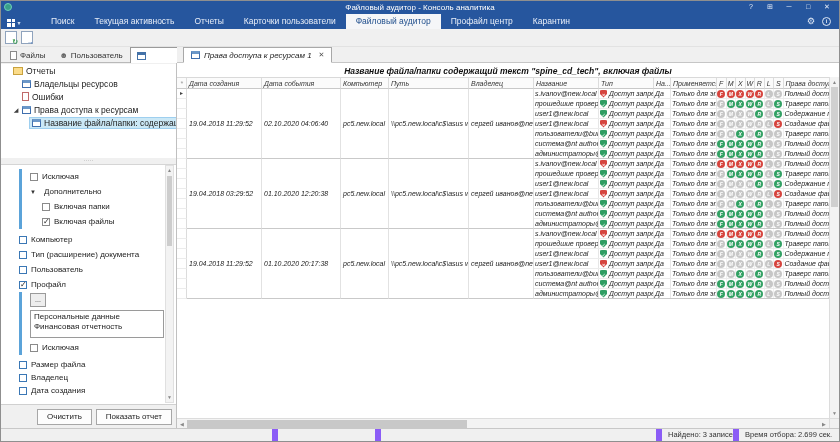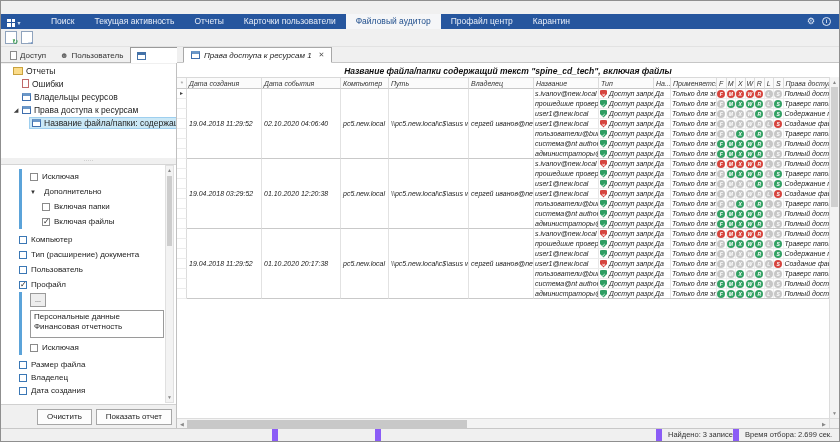--- a/index.html
+++ b/index.html
@@ -122,20 +122,31 @@
   .statusbar { position:absolute; left:0; right:0; bottom:0; height:13px; background:#f0f0f0; border-top:1px solid #c8c8c8; display:flex; font-size:7.5px; color:#333; }
   .st-cell { border-right:6px solid #8b5cf6; padding:0 6px; line-height:12px; white-space:nowrap; overflow:hidden; }
   .st-1 { width:277px; } .st-2 { width:103px; } .st-3 { flex:1; }
   .st-found { width:77px; } .st-time { width:100px; border-right:none; }
 </style>
 </head>
 <body>
 
 <div class="window">
 
+  <div class="titlebar">
+    <div class="t-logo"></div>
+    <div class="t-title">Файловый аудитор - Консоль аналитика</div>
+    <div class="t-btns">
+        <div class="t-btn">?</div>
+        <div class="t-btn">⊞</div>
+        <div class="t-btn">─</div>
+        <div class="t-btn">□</div>
+        <div class="t-btn">✕</div>
+      </div>
+  </div>
 
   <div class="ribbon">
     <div class="menu-grid">
       <span class="sq"></span>
       <span class="car">▾</span>
     </div>
     <div class="rtabs">
         <div class="rtab">Поиск</div>
         <div class="rtab">Текущая активность</div>
         <div class="rtab">Отчеты</div>
@@ -156,21 +167,21 @@
       </div>
     <div class="tool-icon">
         <span class="arr arr-blue">→</span>
       </div>
   </div>
 
   <div class="sidebar">
     <div class="stabs">
         <div class="stab">
           <span class="ic-doc"></span>
-          <span>Доступ</span>
+          <span>Файлы</span>
         </div>
         <div class="stab">
           <span class="ic-person">☻</span>
           <span>Пользователь</span>
         </div>
         <div class="stab active">
           <span class="ic-table"></span>
           <span>Отчет</span>
         </div>
       </div>
@@ -178,29 +189,29 @@
         <div class="titem" style="padding-left: 2px;">
           <span class="arrow"></span>
           <span class="lblwrap">
             <span class="ic-folder"></span>
             <span>Отчеты</span>
           </span>
         </div>
         <div class="titem" style="padding-left: 11px;">
           <span class="arrow"></span>
           <span class="lblwrap">
-            <span class="ic-err"></span>
-            <span>Ошибки</span>
+            <span class="ic-grid"></span>
+            <span>Владельцы ресурсов</span>
           </span>
         </div>
         <div class="titem" style="padding-left: 11px;">
           <span class="arrow"></span>
           <span class="lblwrap">
-            <span class="ic-grid"></span>
-            <span>Владельцы ресурсов</span>
+            <span class="ic-err"></span>
+            <span>Ошибки</span>
           </span>
         </div>
         <div class="titem" style="padding-left: 11px;">
           <span class="arrow">◢</span>
           <span class="lblwrap">
             <span class="ic-grid"></span>
             <span>Права доступа к ресурсам</span>
           </span>
         </div>
         <div class="titem selected" style="padding-left: 20px;">

